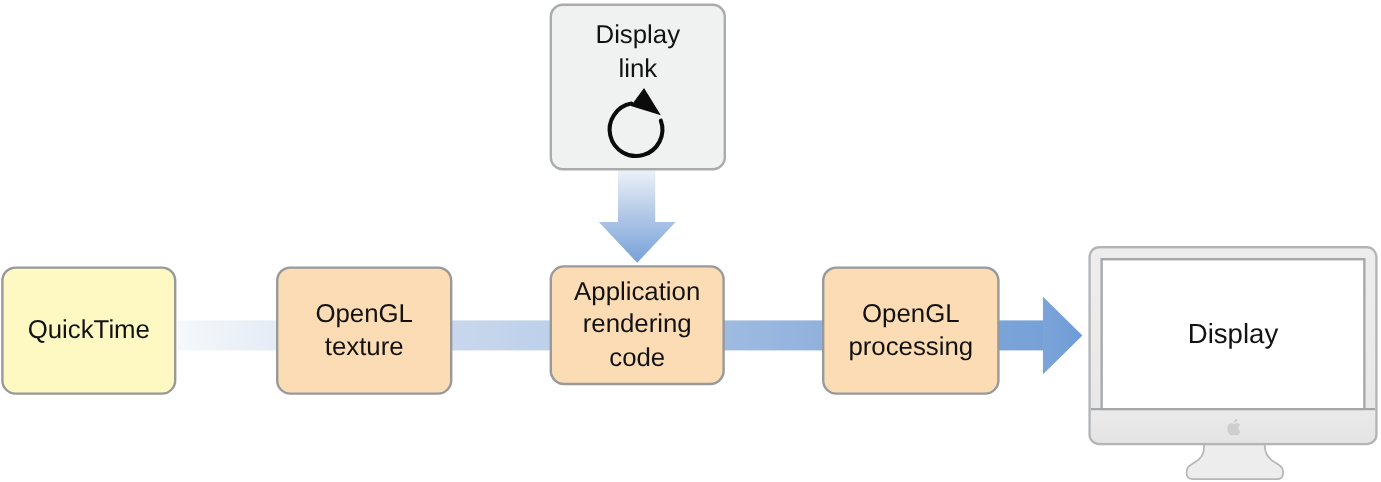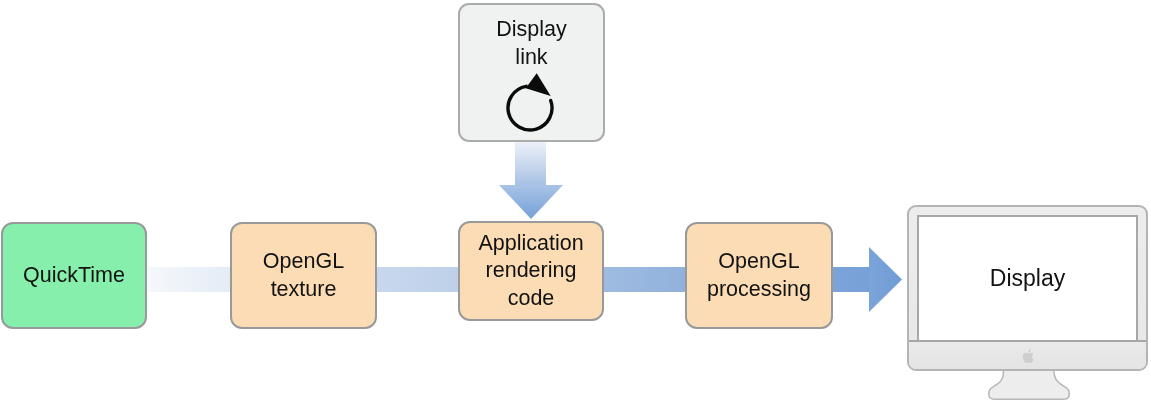--- a/index.html
+++ b/index.html
@@ -27,21 +27,21 @@
   }
   .v-head{position:absolute;left:499px;top:185px;z-index:1;}
   
   .node{
     position:absolute;box-sizing:border-box;
     border:2px solid #97999b;border-radius:12px;
     display:flex;align-items:center;justify-content:center;
     text-align:center;font-size:21.5px;line-height:1.28;color:#121212;
     white-space:pre-line;z-index:2;
   }
-  .node-blue{background:#86efac;}
+  .node-blue{background:#fef9c3;}
   .node-orange{background:#fbdcb4;}
   .node-quicktime{left:1px;top:222px;width:146px;height:107px;}
   .node-texture{left:230px;top:222px;width:147px;height:107px;}
   .node-app{left:458px;top:221px;width:146px;height:100px;}
   .node-processing{left:685px;top:222px;width:148px;height:107px;}
   
   .node-displaylink{
     left:458px;top:3px;width:147px;height:139px;
     background:#f0f2f2;border-color:#a9abad;border-radius:11px;
     flex-direction:column;justify-content:flex-start;align-items:center;

